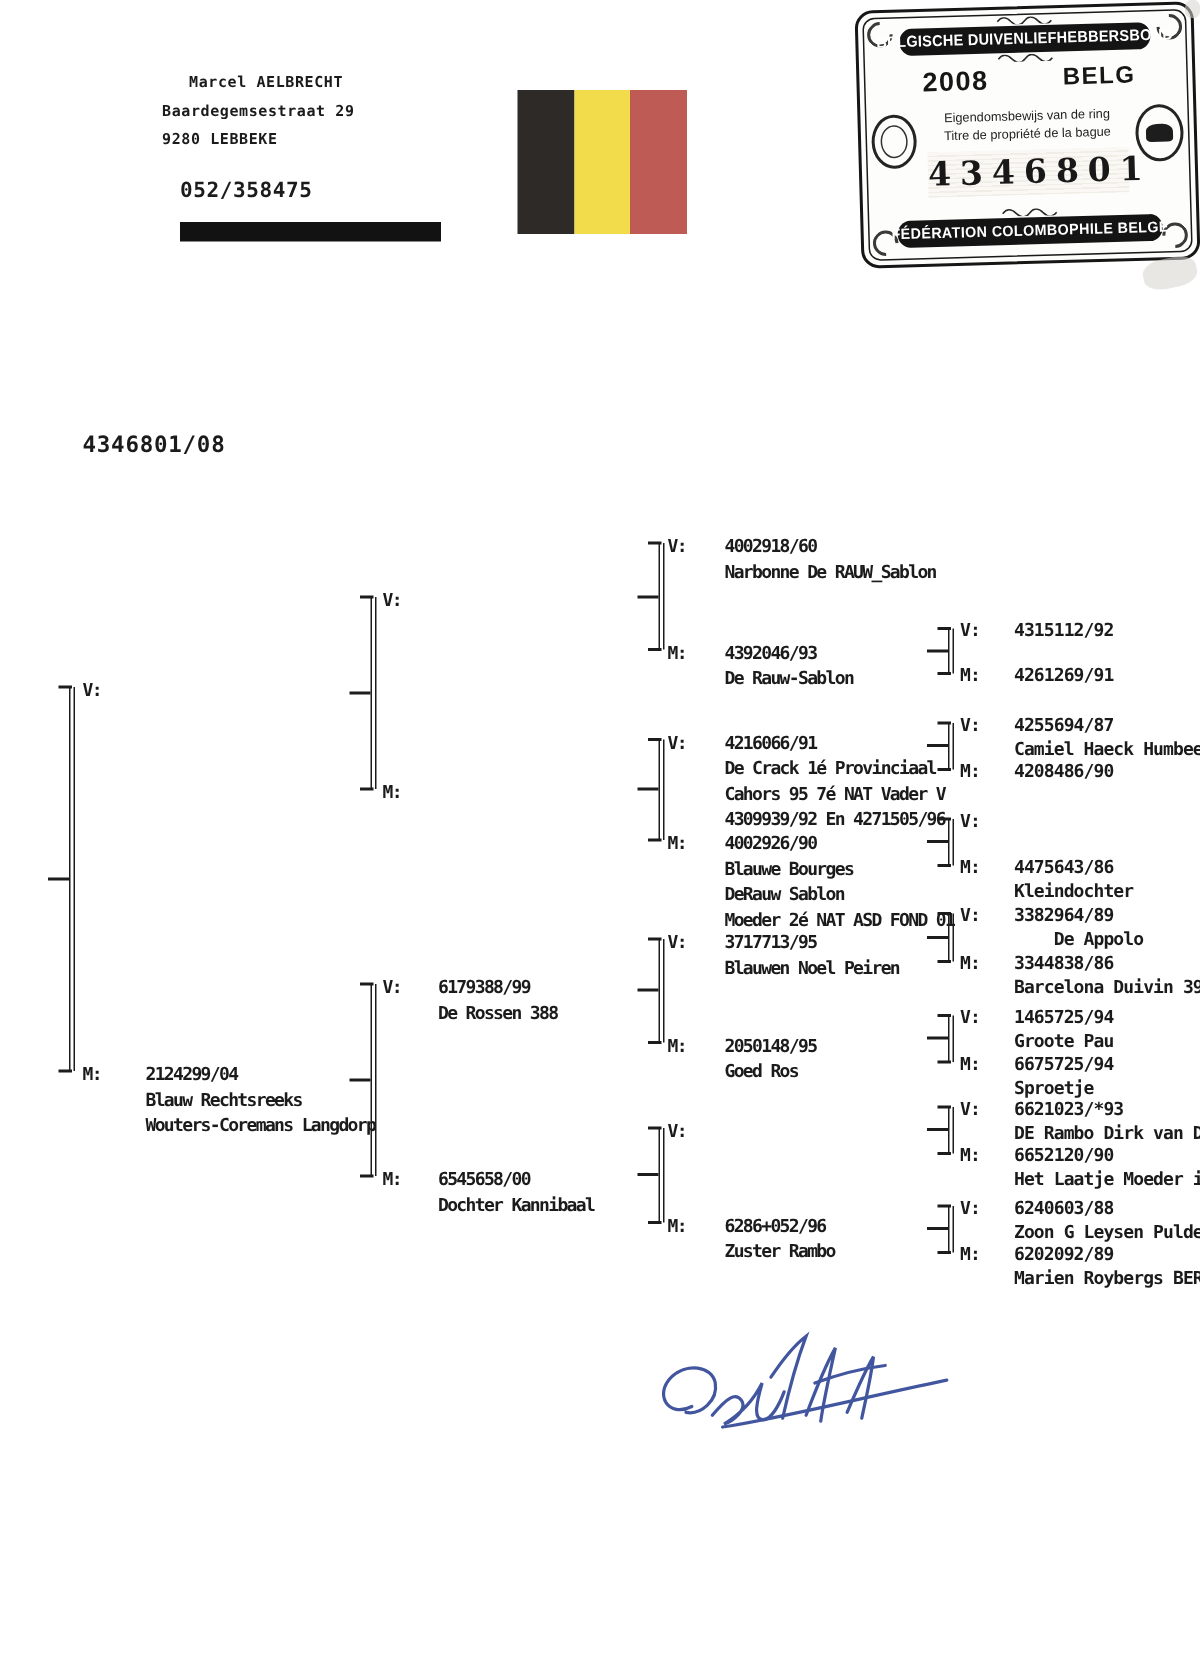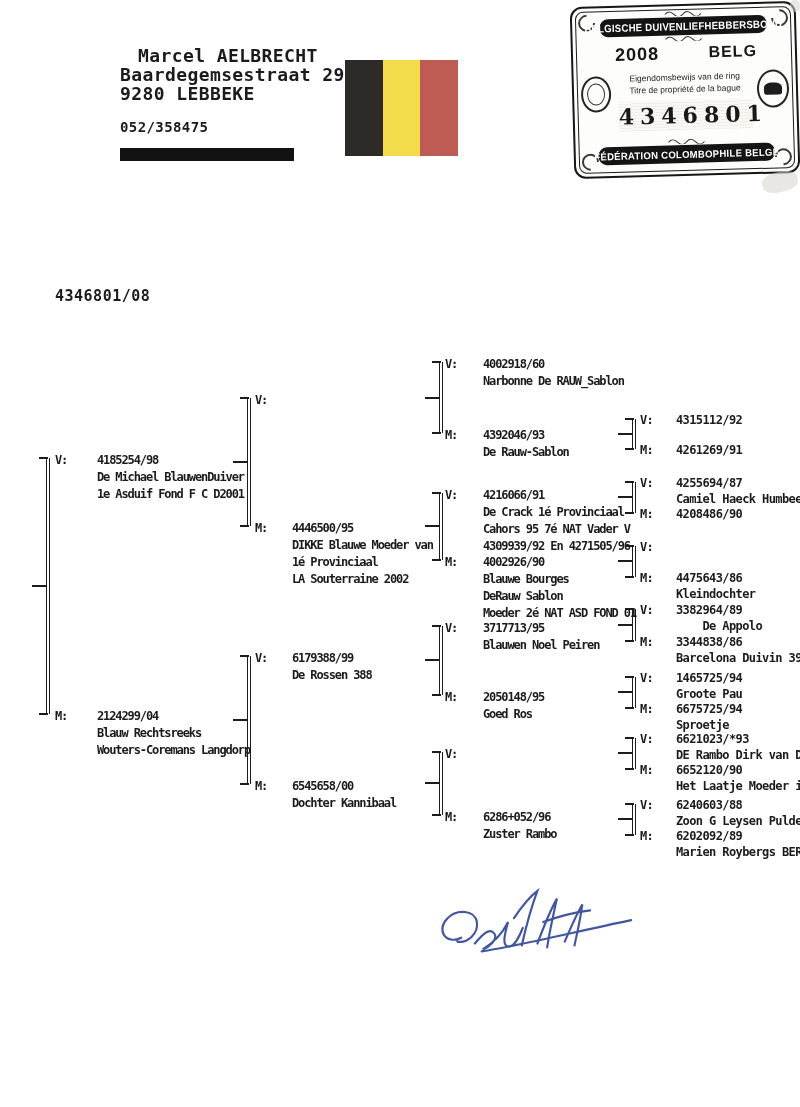--- a/index.html
+++ b/index.html
@@ -1,21 +1,21 @@
 <!DOCTYPE html>
 <html><head>
 <meta charset="utf-8">
 <style>
   html,body{margin:0;padding:0;background:#e8e8e8;}
   .page{
     position:relative;width:800px;height:1107px;background:#ffffff;margin:0 auto;
     overflow:hidden;font-family:"DejaVu Sans Mono","Liberation Mono",monospace;color:#1b1b1b;
   }
   
-  .owner{position:absolute;left:120px;top:46px;font-weight:bold;font-size:18px;line-height:19px;letter-spacing:.4px;}
+  .owner{position:absolute;left:108px;top:46px;font-weight:bold;font-size:10px;line-height:19px;letter-spacing:.4px;}
   .owner .l1{margin-left:18px;}
   .phone{position:absolute;left:120px;top:119px;font-weight:bold;font-size:14px;letter-spacing:.4px;}
   .bar{position:absolute;left:120px;top:148px;width:174px;height:13px;background:#121212;}
   
   .flag{position:absolute;left:345px;top:60px;width:113px;height:96px;display:flex;}
   .flag div{flex:1;}
   
   .stamp{position:absolute;left:572px;top:4px;width:226px;height:172px;transform:rotate(-1.6deg);
          border:2px solid #161616;border-radius:12px;padding:3px;background:#fdfdfb;box-sizing:border-box;}
   .stamp-in{position:relative;width:100%;height:100%;border:1px solid #1a1a1a;border-radius:8px;box-sizing:border-box;
@@ -105,40 +105,33 @@
         </div>
     </div>
   </div>
 
   <div class="ring-title">4346801/08</div>
 
   <div>
 
     <div class="entry g1" style="left:55px;top:452px">
       <span class="vm">V:</span>
-      <div class="etext">4185254/98
-De Michael BlauwenDuiver
-1e Asduif Fond F C D2001</div>
     </div>
     <div class="entry g1" style="left:55px;top:708px">
       <span class="vm">M:</span>
       <div class="etext">2124299/04
 Blauw Rechtsreeks
 Wouters-Coremans Langdorp</div>
     </div>
 
     <div class="entry g2" style="left:255px;top:392px">
       <span class="vm">V:</span>
     </div>
     <div class="entry g2" style="left:255px;top:520px">
       <span class="vm">M:</span>
-      <div class="etext">4446500/95
-DIKKE Blauwe Moeder van
-1é Provinciaal
-LA Souterraine 2002</div>
     </div>
     <div class="entry g2" style="left:255px;top:650px">
       <span class="vm">V:</span>
       <div class="etext">6179388/99
 De Rossen 388</div>
     </div>
     <div class="entry g2" style="left:255px;top:778px">
       <span class="vm">M:</span>
       <div class="etext">6545658/00
 Dochter Kannibaal</div>

